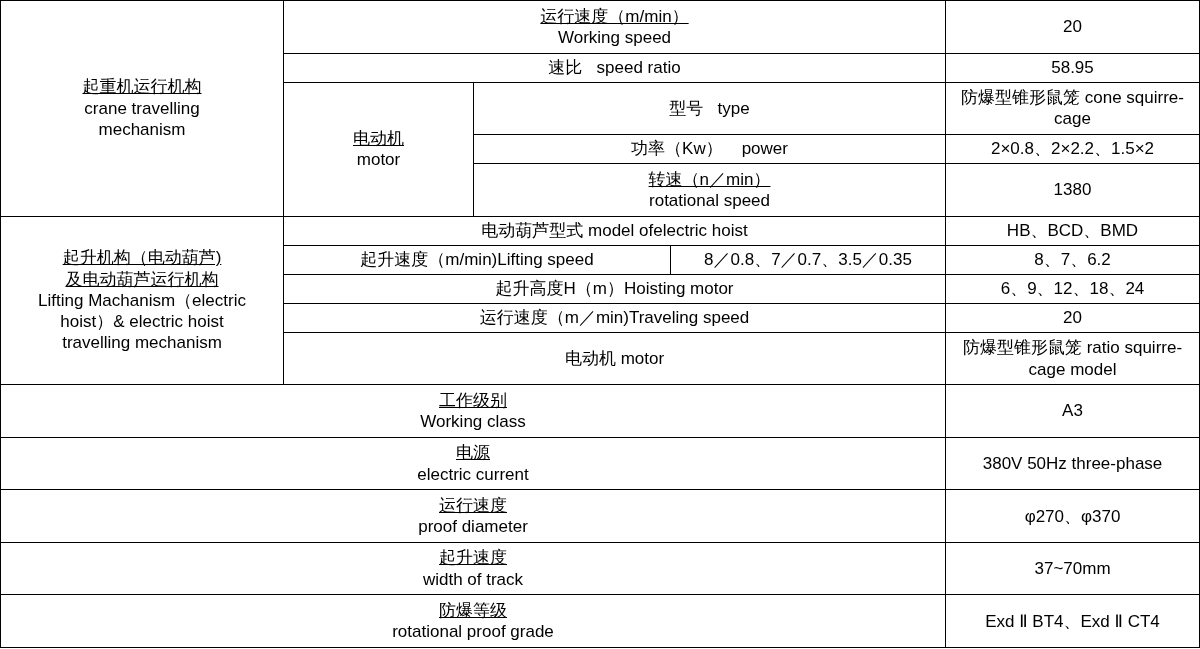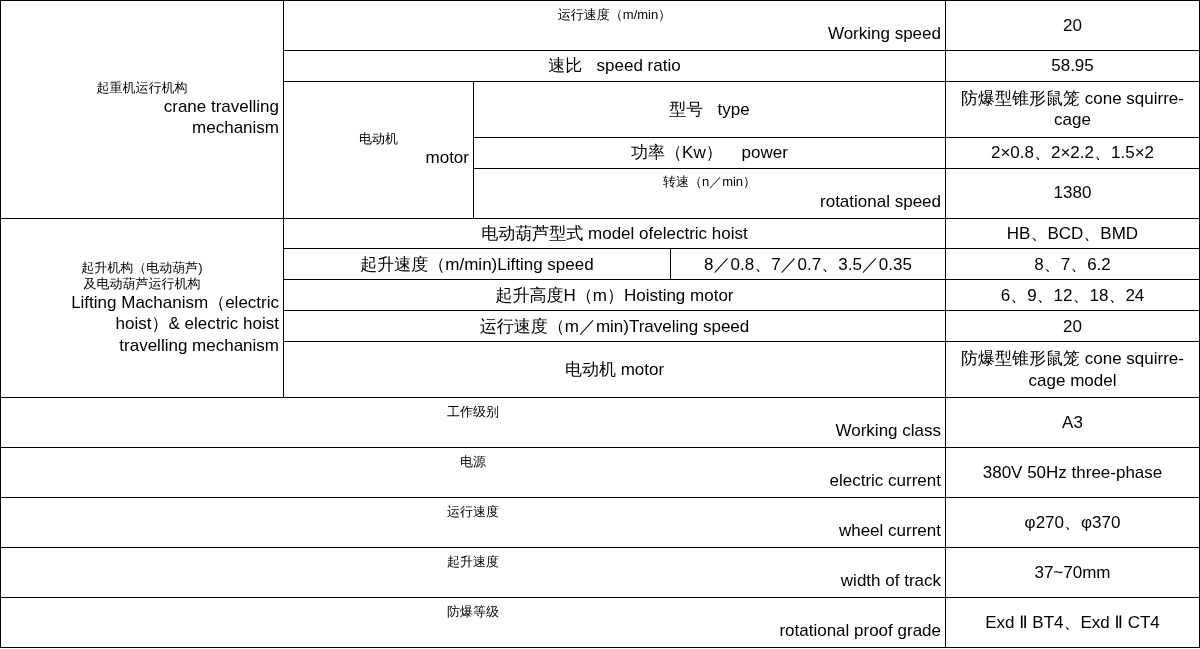--- a/index.html
+++ b/index.html
@@ -23,26 +23,26 @@
   table.spec td {
     border: 1px solid #000000;
     text-align: center;
     vertical-align: middle;
     padding: 2px 4px;
     font-size: 17px;
     line-height: 1.25;
   }
   .cn {
     display: block;
-    font-size: 13px;
+    font-size: 17px;
+    text-decoration: underline;
   }
   .en {
     display: block;
     font-size: 17px;
-    text-align: right;
   }
   .inline {
     display: inline;
   }
   .rowlabel {
     font-size: 17px;
     line-height: 1.3;
   }
   .val {
     font-size: 18px;
@@ -133,41 +133,41 @@
     <tr>
       <td colspan="3">起升高度H（m）Hoisting motor</td>
       <td class="val">6、9、12、18、24</td>
     </tr>
     <tr>
       <td colspan="3">运行速度（m／min)Traveling speed</td>
       <td class="val">20</td>
     </tr>
     <tr>
       <td colspan="3">电动机   motor</td>
-      <td class="small-val">防爆型锥形鼠笼  cone squirre-cage model</td>
+      <td class="small-val">防爆型锥形鼠笼  ratio squirre-cage model</td>
     </tr>
 
     <tr>
       <td colspan="4">
         <span class="cn">工作级别</span>
         <span class="en">Working class</span>
       </td>
       <td class="val">A3</td>
     </tr>
     <tr>
       <td colspan="4">
         <span class="cn">电源</span>
         <span class="en">electric current</span>
       </td>
       <td class="val">380V  50Hz  three-phase</td>
     </tr>
     <tr>
       <td colspan="4">
         <span class="cn">运行速度</span>
-        <span class="en">wheel current</span>
+        <span class="en">proof diameter</span>
       </td>
       <td class="val">φ270、φ370</td>
     </tr>
     <tr>
       <td colspan="4">
         <span class="cn">起升速度</span>
         <span class="en">width of track</span>
       </td>
       <td class="val">37~70mm</td>
     </tr>

